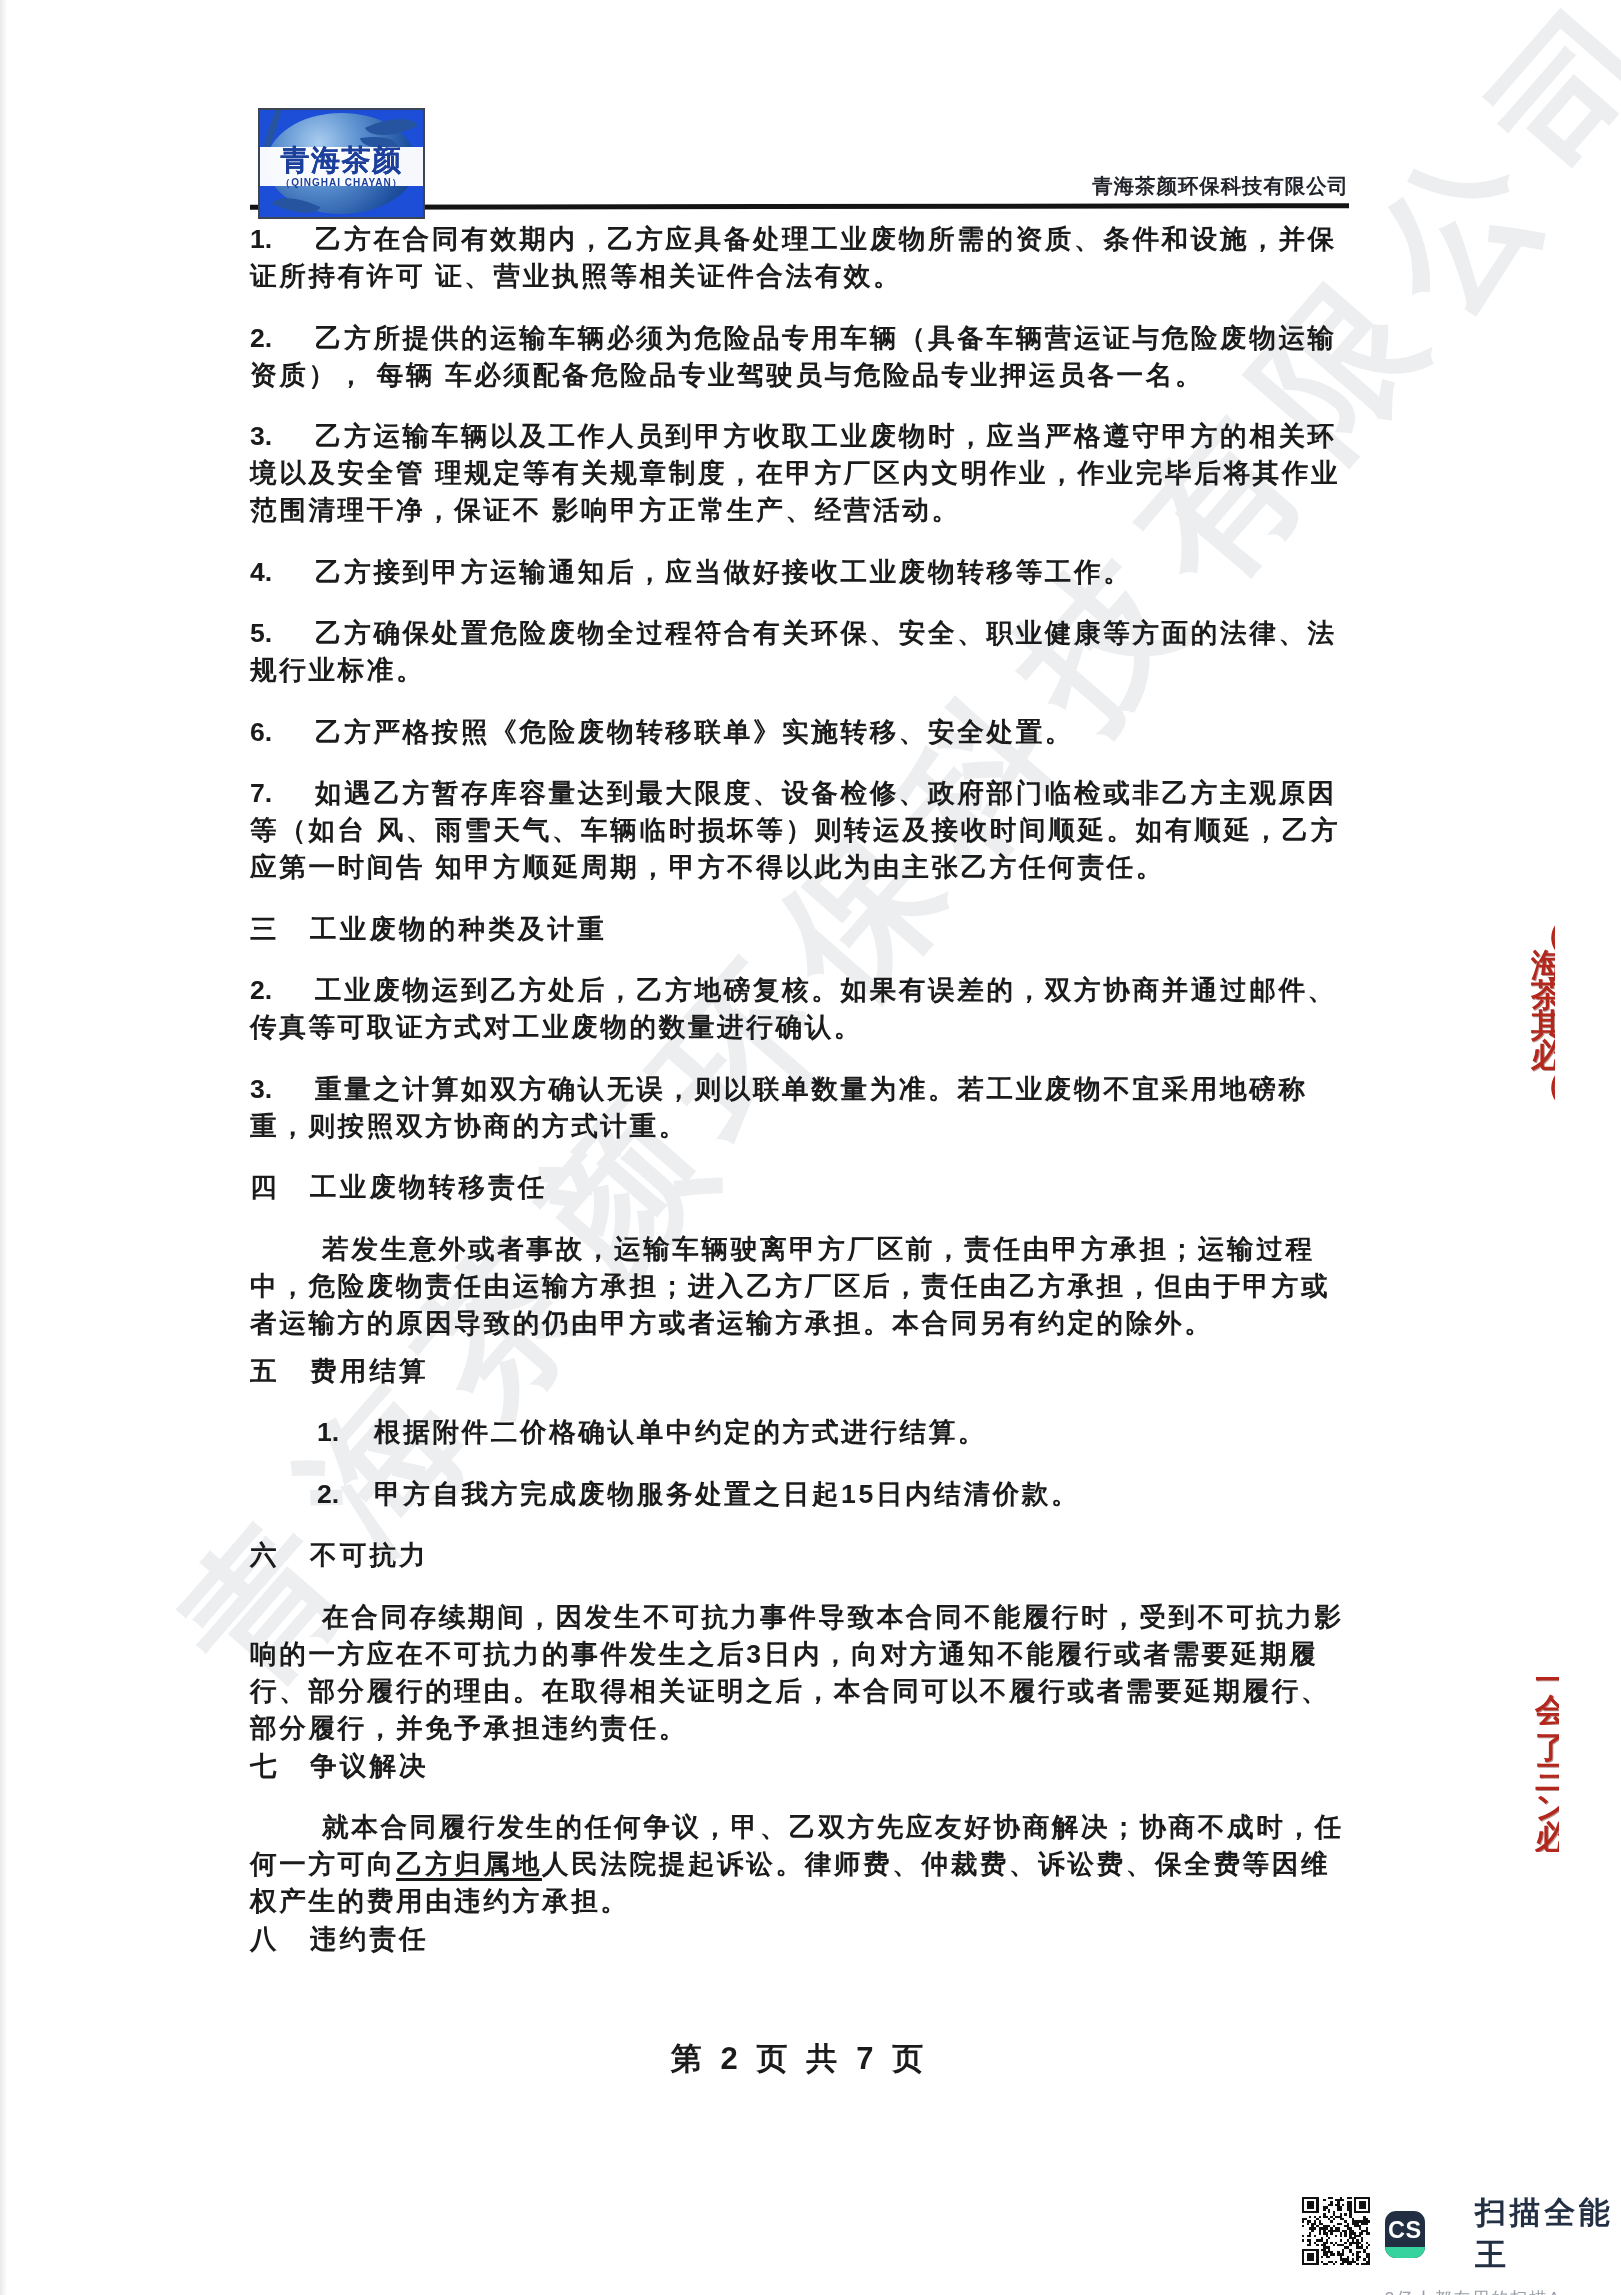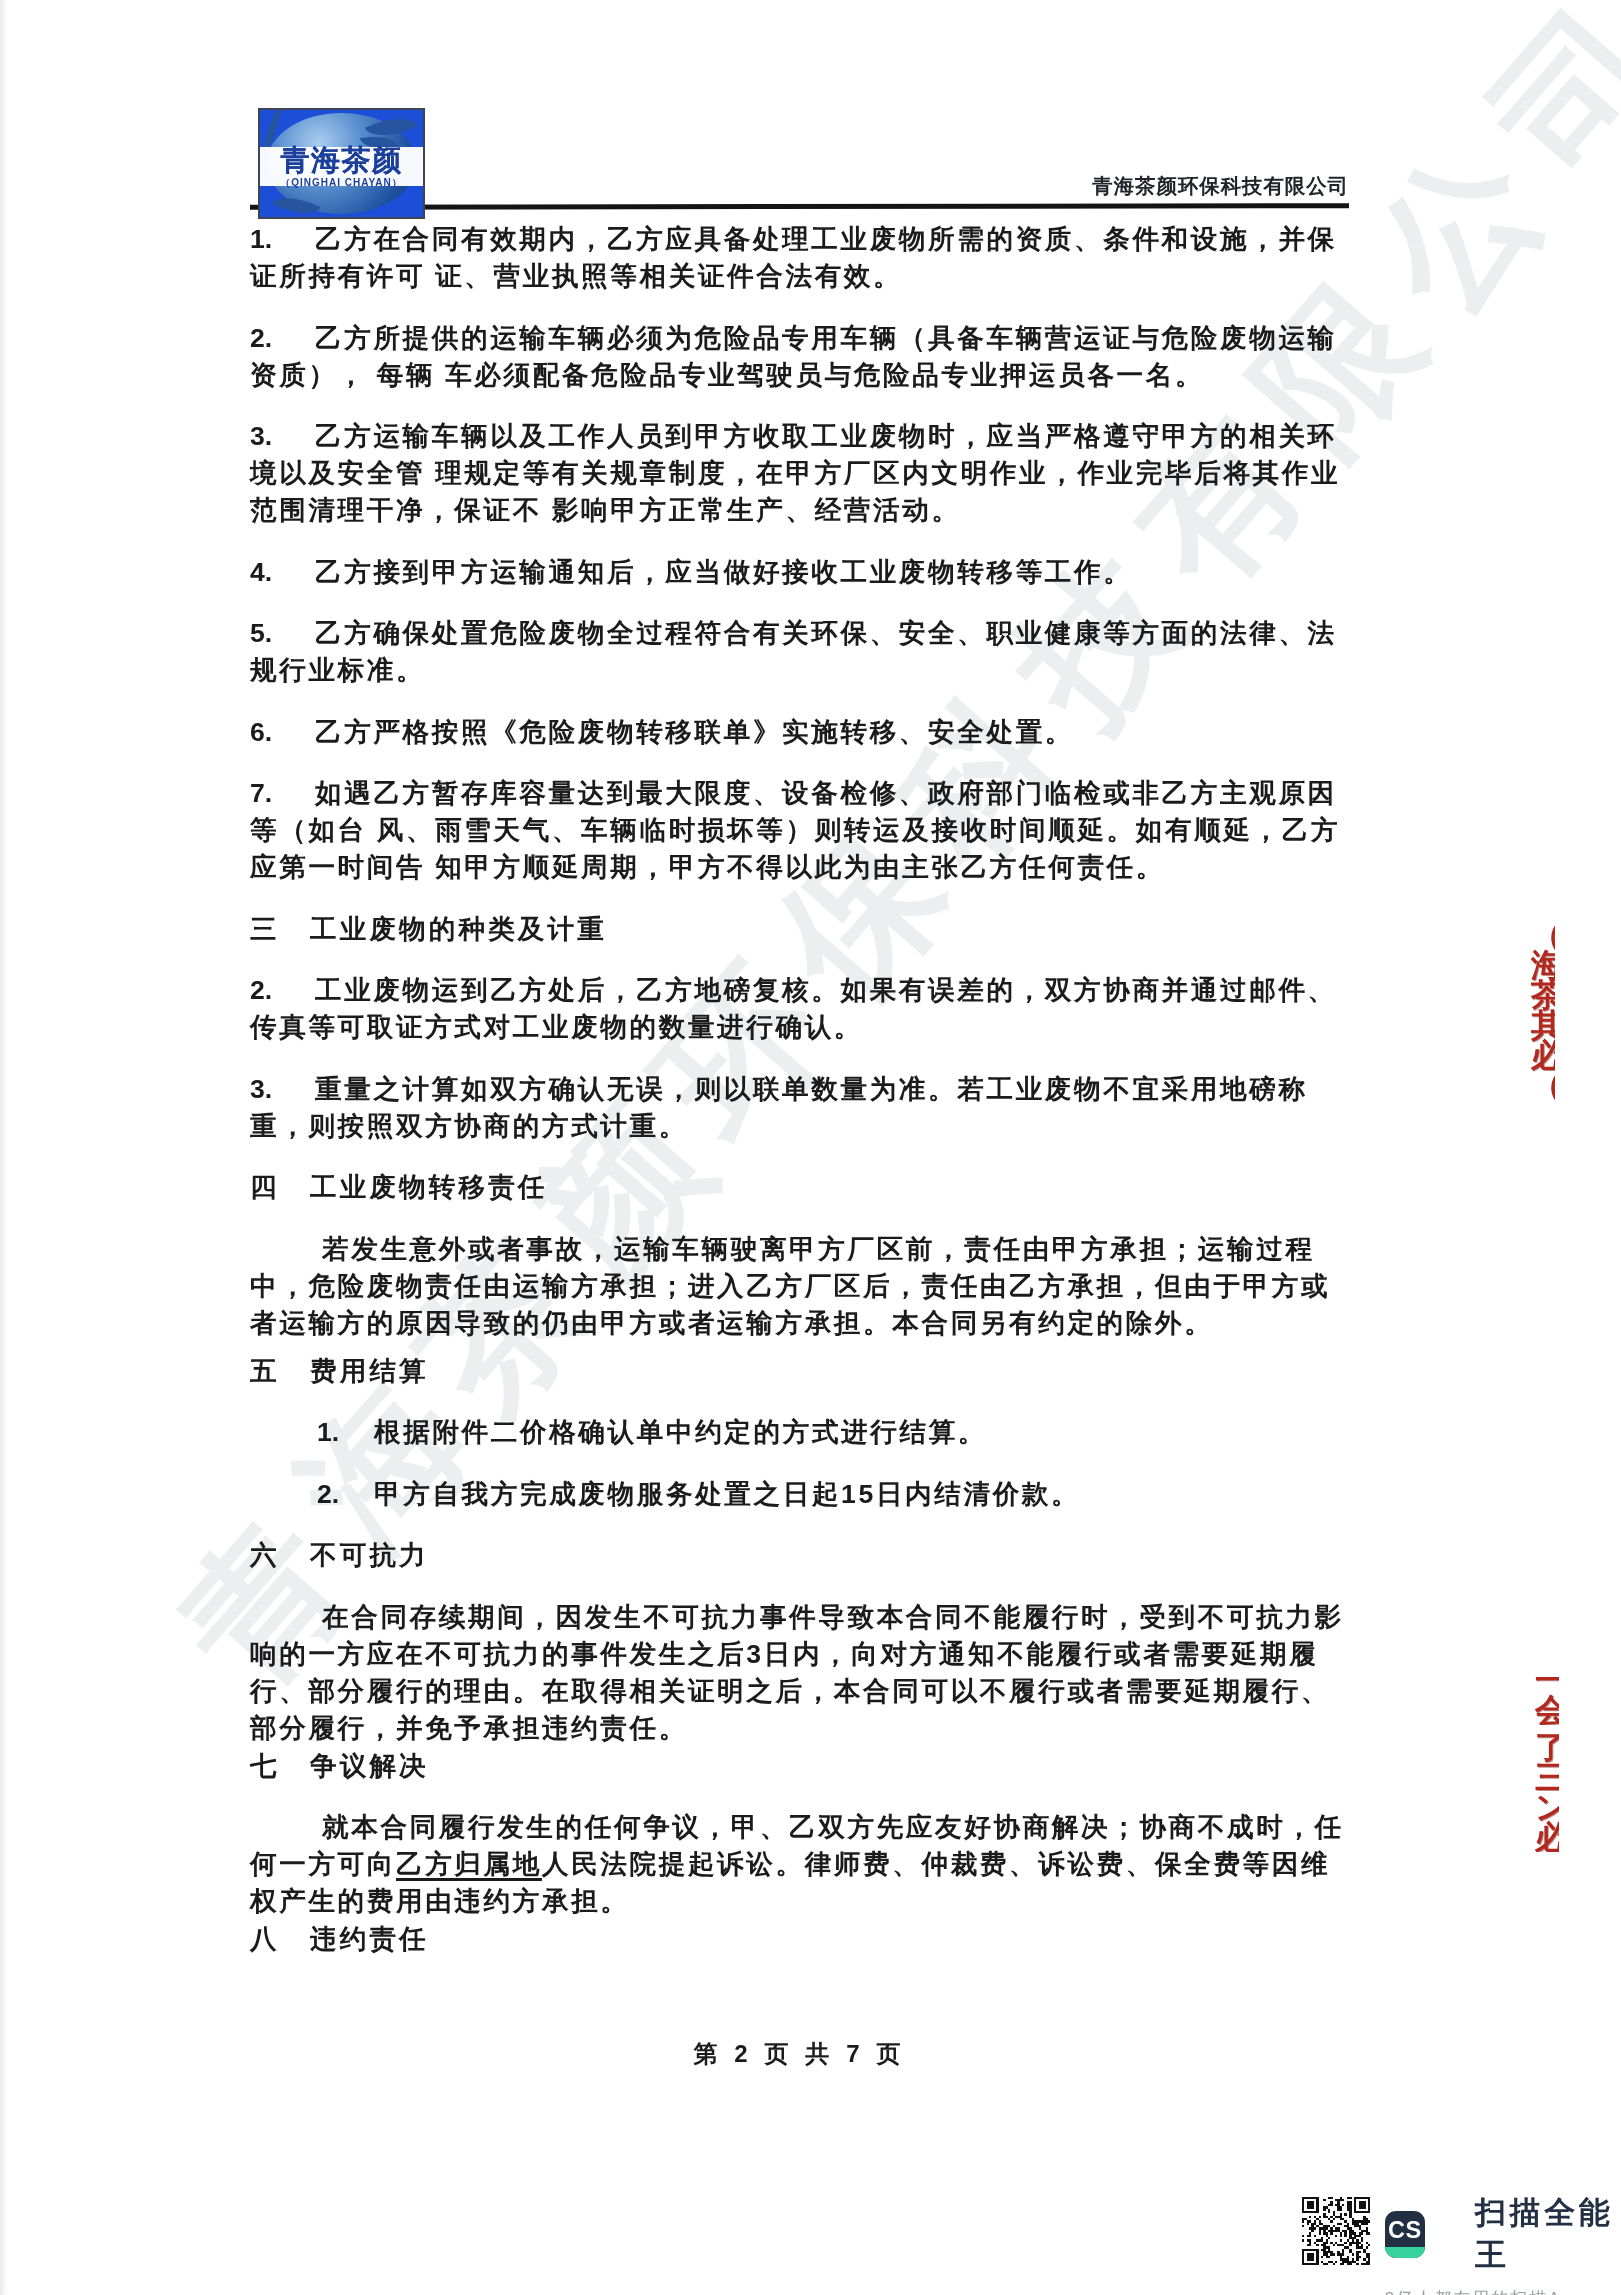--- a/index.html
+++ b/index.html
@@ -36,21 +36,21 @@
   .blk.heading .num{display:inline-block;width:60px;letter-spacing:0;}
   .blk.item .num{display:inline-block;width:65px;letter-spacing:0;}
   .blk.subitem{padding-left:67px;}
   .blk.subitem .num{display:inline-block;width:57px;letter-spacing:0;}
   .blk.para{text-indent:72px;}
   .blk.tight{margin-top:-23.5px;}
   .blk.semitight{margin-top:-13.3px;}
   .ul{text-decoration:underline;text-decoration-thickness:2.6px;text-underline-offset:5.1px;}
   
   .page-indicator{position:absolute;left:250px;top:2038px;width:1099px;text-align:center;
-    font-size:24px;font-weight:700;letter-spacing:5.1px;z-index:1;}
+    font-size:31px;font-weight:700;letter-spacing:5.1px;z-index:1;}
   
   .watermark{position:absolute;left:215px;top:1559px;transform:rotate(-49deg);transform-origin:0 50%;
     font-size:153px;font-weight:700;letter-spacing:29px;white-space:nowrap;
     color:rgba(128,136,148,.14);z-index:0;}
   
   .stamp-frag{position:absolute;width:23.5px;overflow:hidden;z-index:2;color:#b3271c;
     font-weight:800;text-shadow:1px 1px 0 rgba(90,8,4,.45);}
   .stamp-frag .ch{display:block;font-size:32px;line-height:30px;width:49px;letter-spacing:0;}
   
   .scan-badge{position:absolute;left:1302px;top:2192px;z-index:2;display:flex;align-items:flex-start;}

